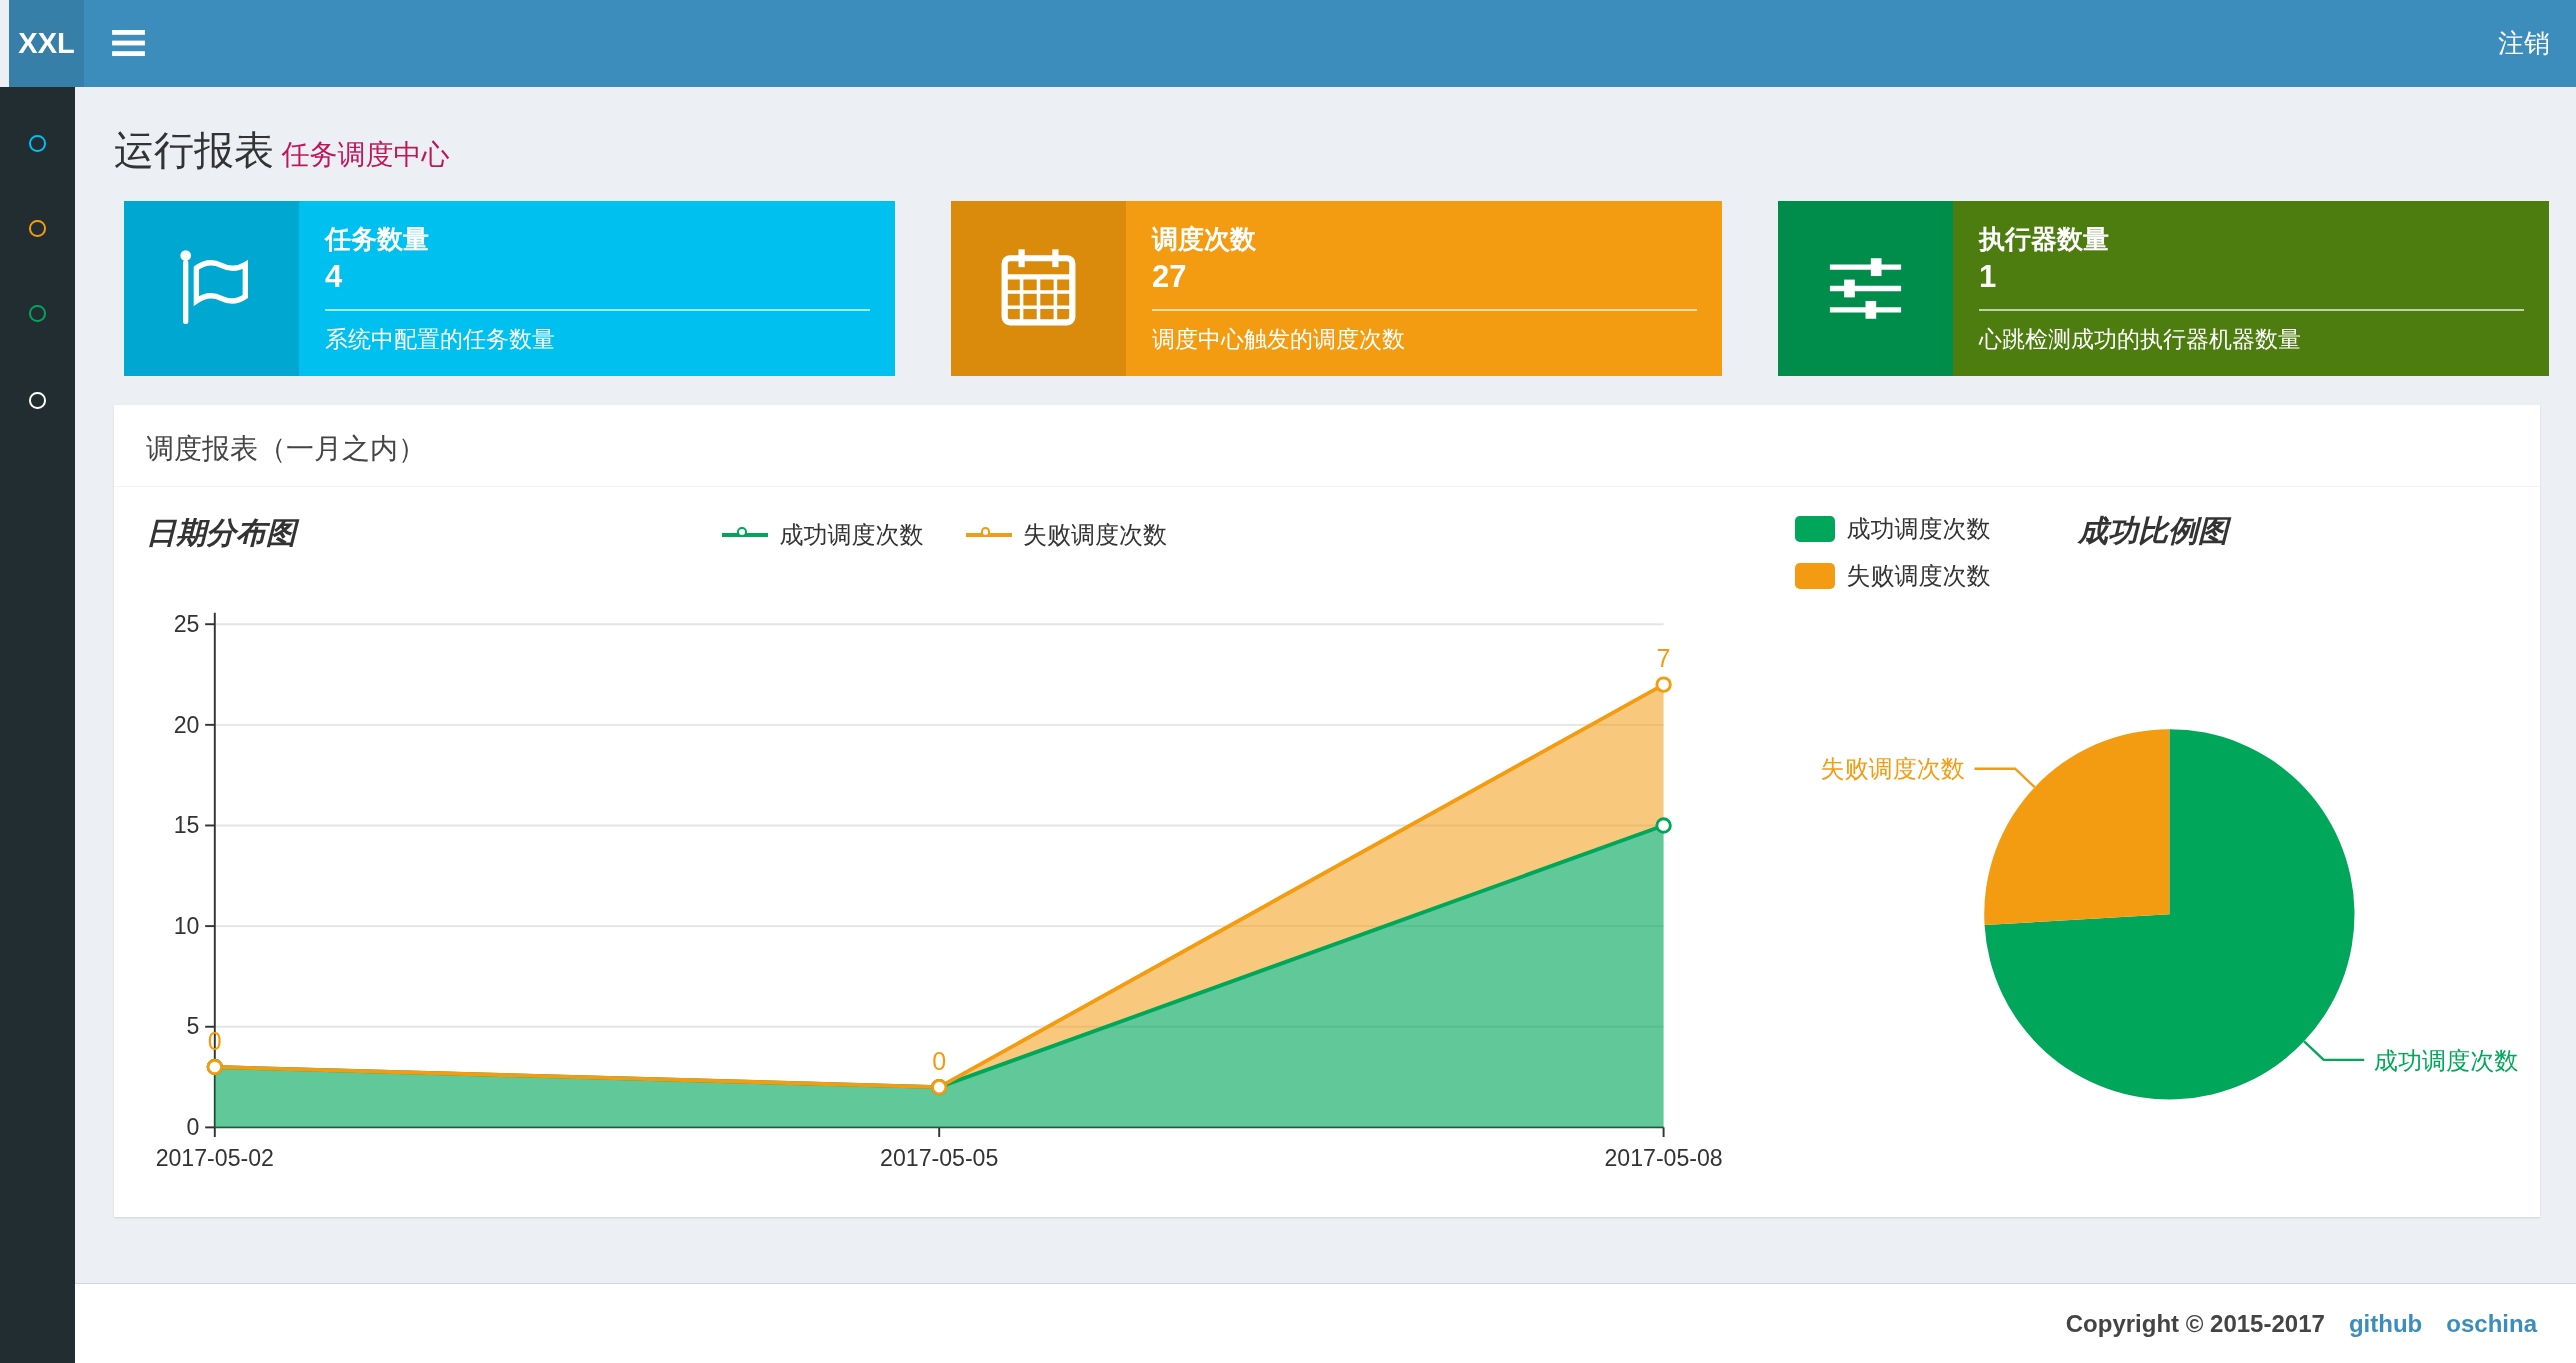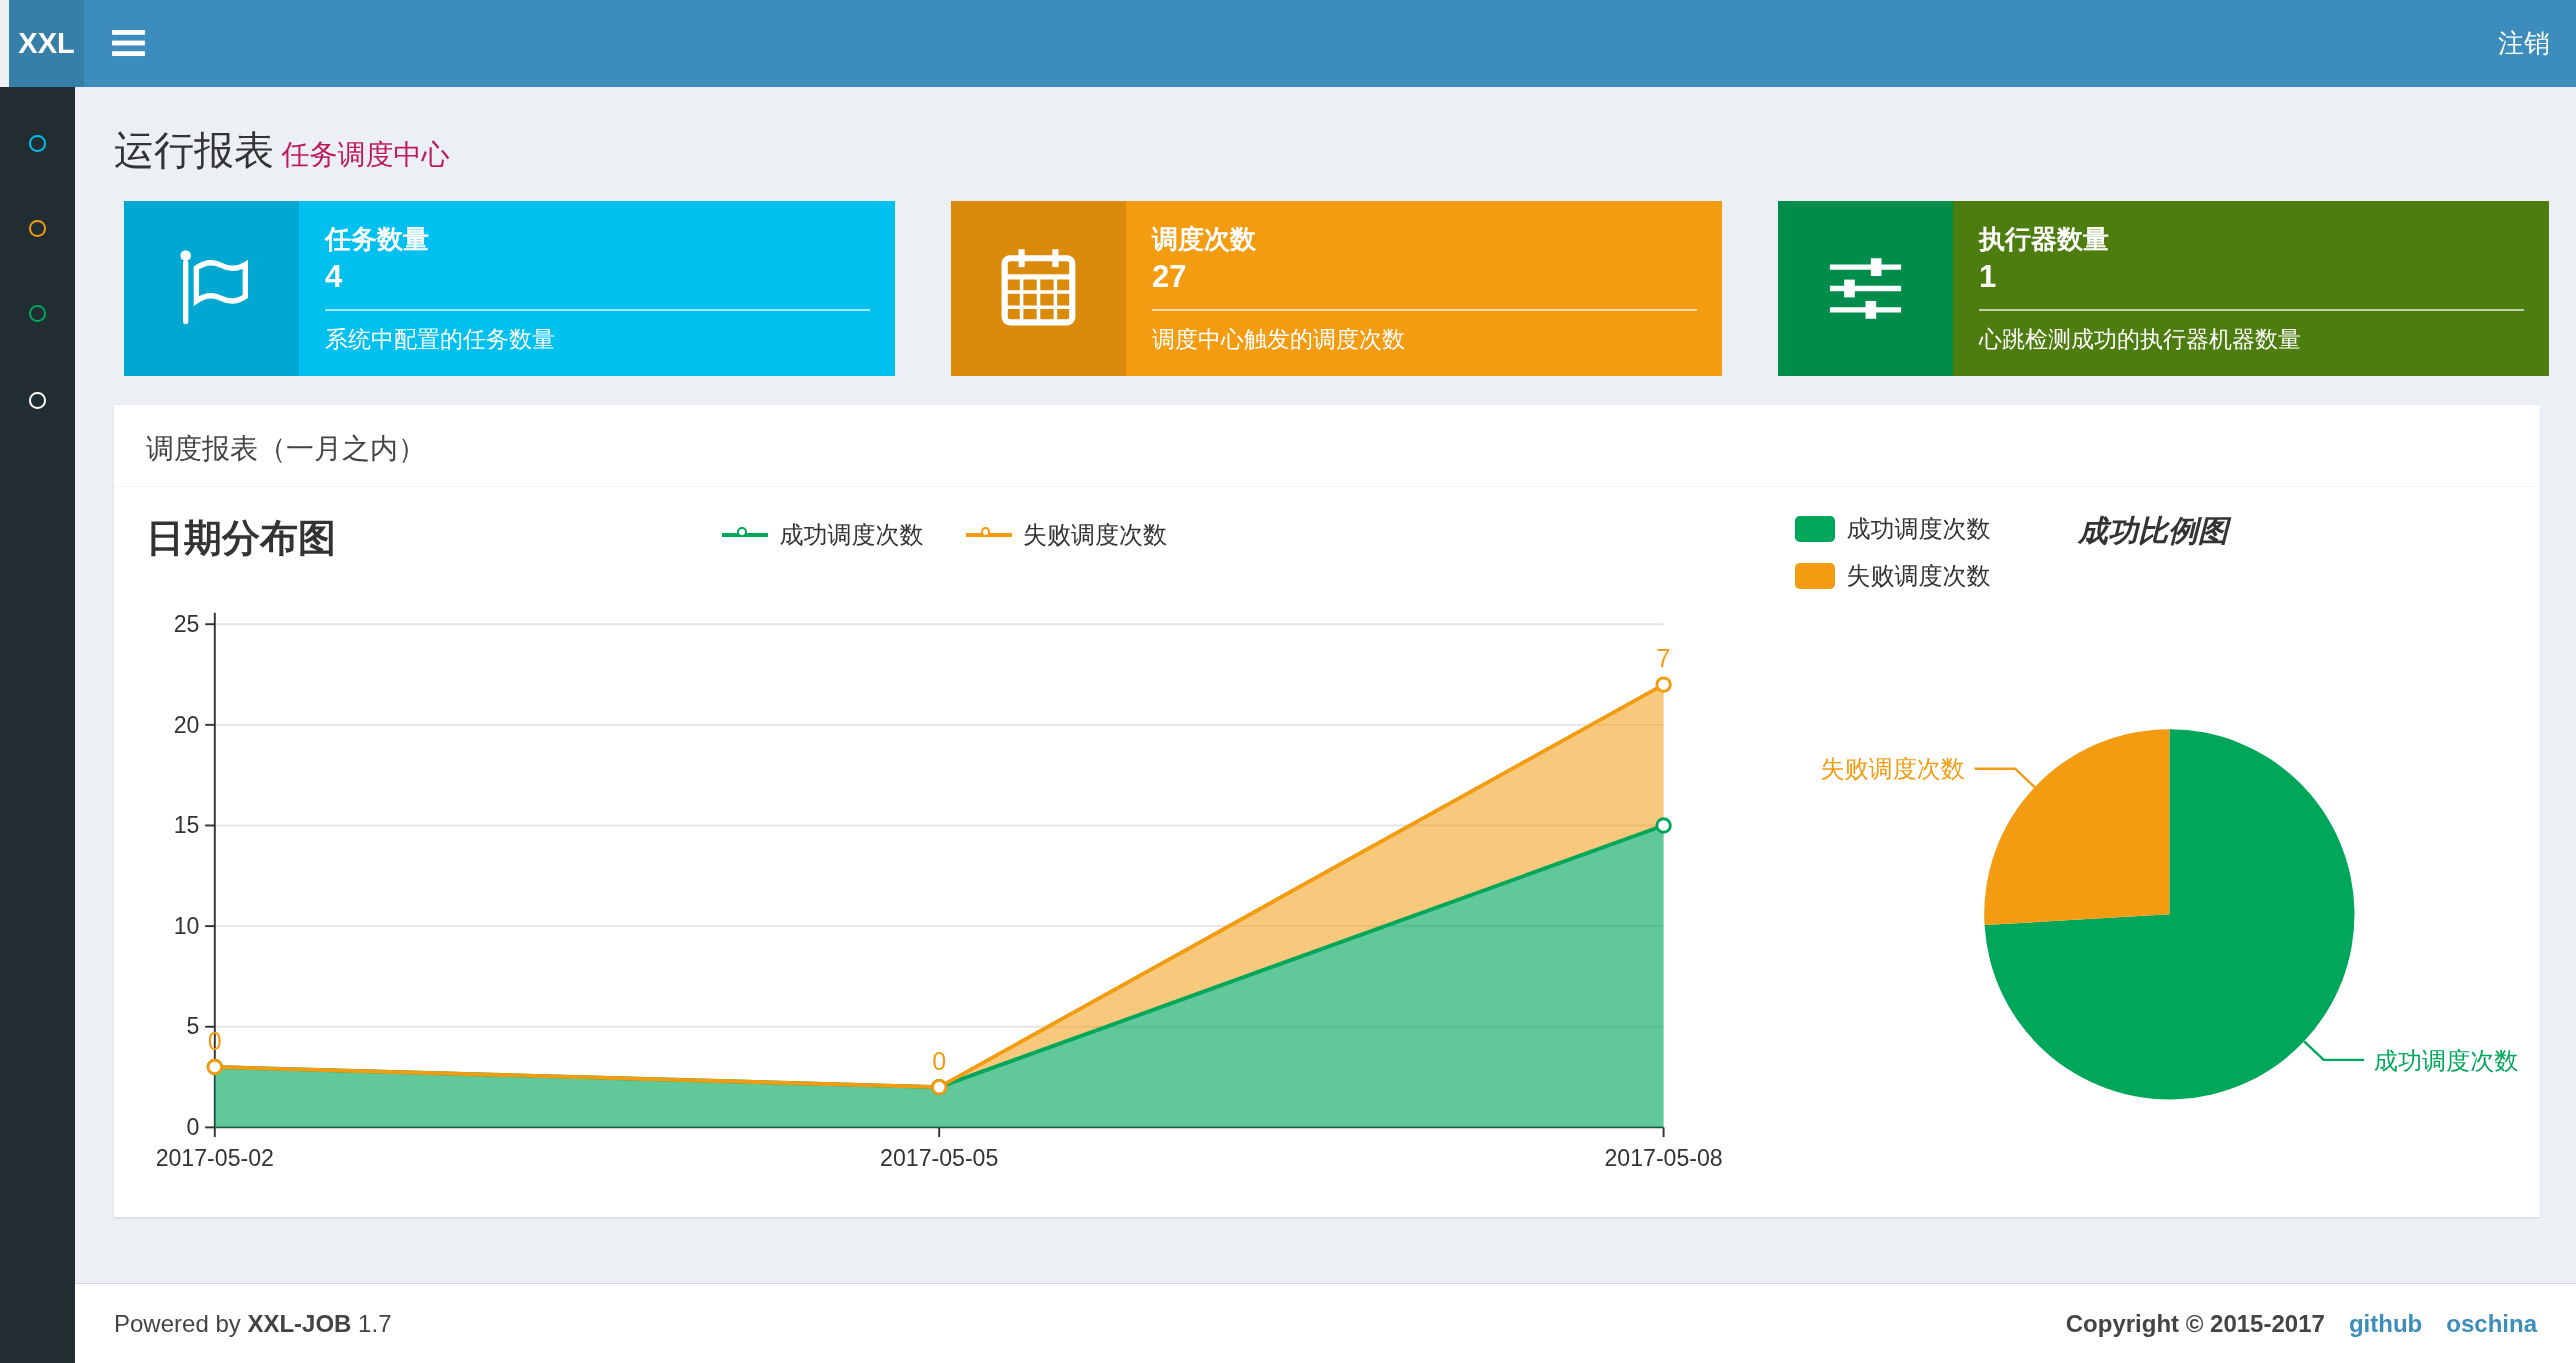--- a/index.html
+++ b/index.html
@@ -31,21 +31,21 @@
   .ib-icon { position:absolute; left:0; top:0; width:175px; height:175px; display:flex; align-items:center; justify-content:center; }
   .ib-label { position:absolute; left:201px; top:21px; font-size:26px; font-weight:600; }
   .ib-value { position:absolute; left:201px; top:58px; font-size:31px; font-weight:700; }
   .ib-divider { position:absolute; left:201px; right:25px; top:108px; height:1.9px; background:rgba(255,255,255,0.65); }
   .ib-desc { position:absolute; left:201px; top:123px; font-size:23px; font-weight:400; }
   
   .panel { position:absolute; left:114px; top:405px; width:2426px; height:812px; background:#fff;
            box-shadow:0 1px 1.9px rgba(0,0,0,0.12); }
   .panel-title { position:absolute; left:32px; top:25px; font-size:28px; font-weight:500; color:#444; }
   .panel-header-border { position:absolute; left:0; right:0; top:81px; height:1px; background:#f4f4f4; }
-  .chart-title-left  { position:absolute; left:32px;  top:108px; font-size:38px; font-weight:700; color:#333; }
+  .chart-title-left  { position:absolute; left:32px;  top:108px; font-size:30px; font-weight:700; color:#333;font-style:italic; }
   .chart-title-right { position:absolute; left:1964px; top:106px; font-size:30px; font-weight:700; color:#333;font-style:italic; }
   
   .line-legend { position:absolute; left:40px; top:114px; width:1581px; display:flex; justify-content:center; gap:42px; }
   .lg-item { display:flex; align-items:center; gap:11.6px; cursor:pointer; }
   .lg-marker { position:relative; width:46px; height:15.4px; }
   .lg-line { position:absolute; left:0; top:5.8px; width:46px; height:3.9px; }
   .lg-circ { position:absolute; left:15.4px; top:0; width:9.6px; height:9.6px; border:2.9px solid #000; border-radius:50%; background:#fff; }
   .lg-label { font-size:24px; color:#333; }
   
   .pie-legend { position:absolute; left:1681px; top:108px; }
@@ -232,24 +232,19 @@
       <path d="M300,300 L300.0,108.0 A192,192 0 1 1 108.3,311.2 Z" fill="#00a65a"></path>
       <polyline points="439.7,431.8 460.0,451.0 502.0,451.0" fill="none" stroke="#00a65a" stroke-width="2.5"></polyline>
       <text x="512.0" y="460.0" text-anchor="start" fill="#00a65a" class="plabel">成功调度次数</text>
       <path d="M300,300 L108.3,311.2 A192,192 0 0 1 300.0,108.0 Z" fill="#f39c12"></path>
       <polyline points="160.3,168.2 140.0,149.0 98.0,149.0" fill="none" stroke="#f39c12" stroke-width="2.5"></polyline>
       <text x="88.0" y="158.0" text-anchor="end" fill="#f39c12" class="plabel">失败调度次数</text>
     </svg>
 </div>
 
 <div class="footer">
-  <div class="footer-left">
-    <span>Powered by</span>
-    <span class="bold">XXL-JOB</span>
-    <span>1.7</span>
-  </div>
   <div class="footer-right">
     <span class="bold">Copyright © 2015-2017</span>
     <a class="flink" style="color: rgb(60, 141, 188);">github</a>
     <a class="flink" style="color: rgb(60, 141, 188);">oschina</a>
   </div>
 </div>
 
 
 </body></html>

